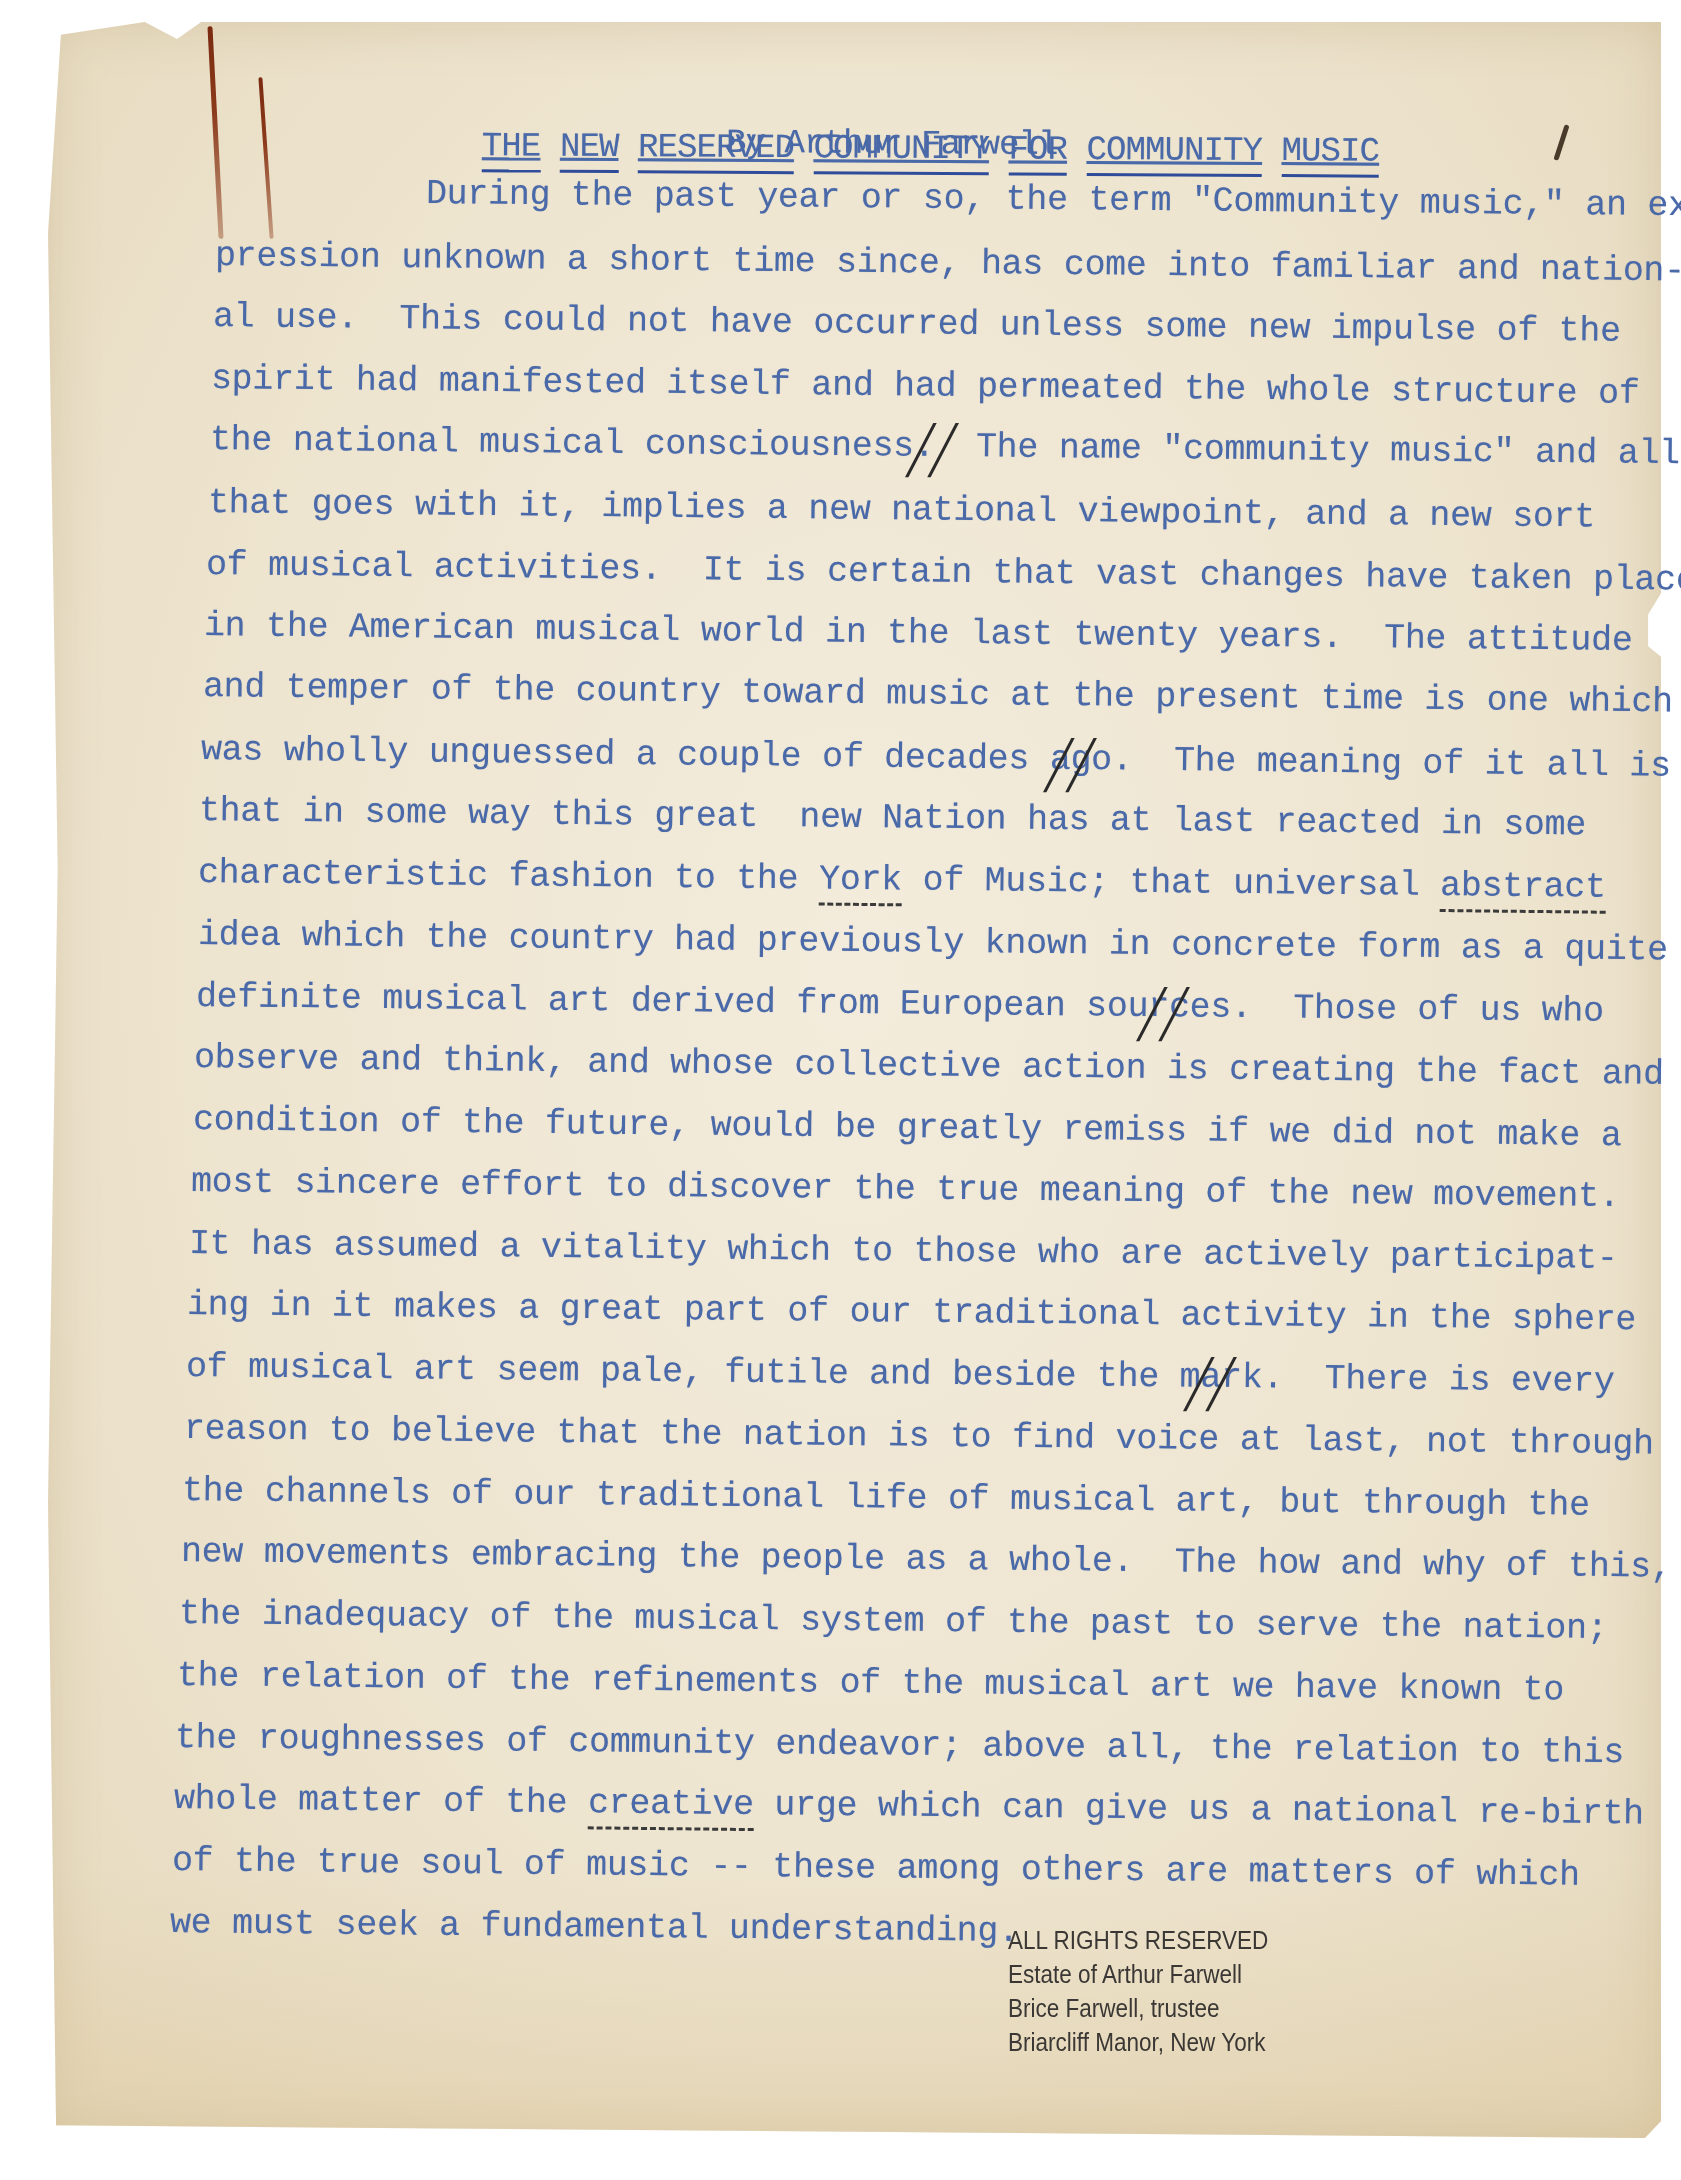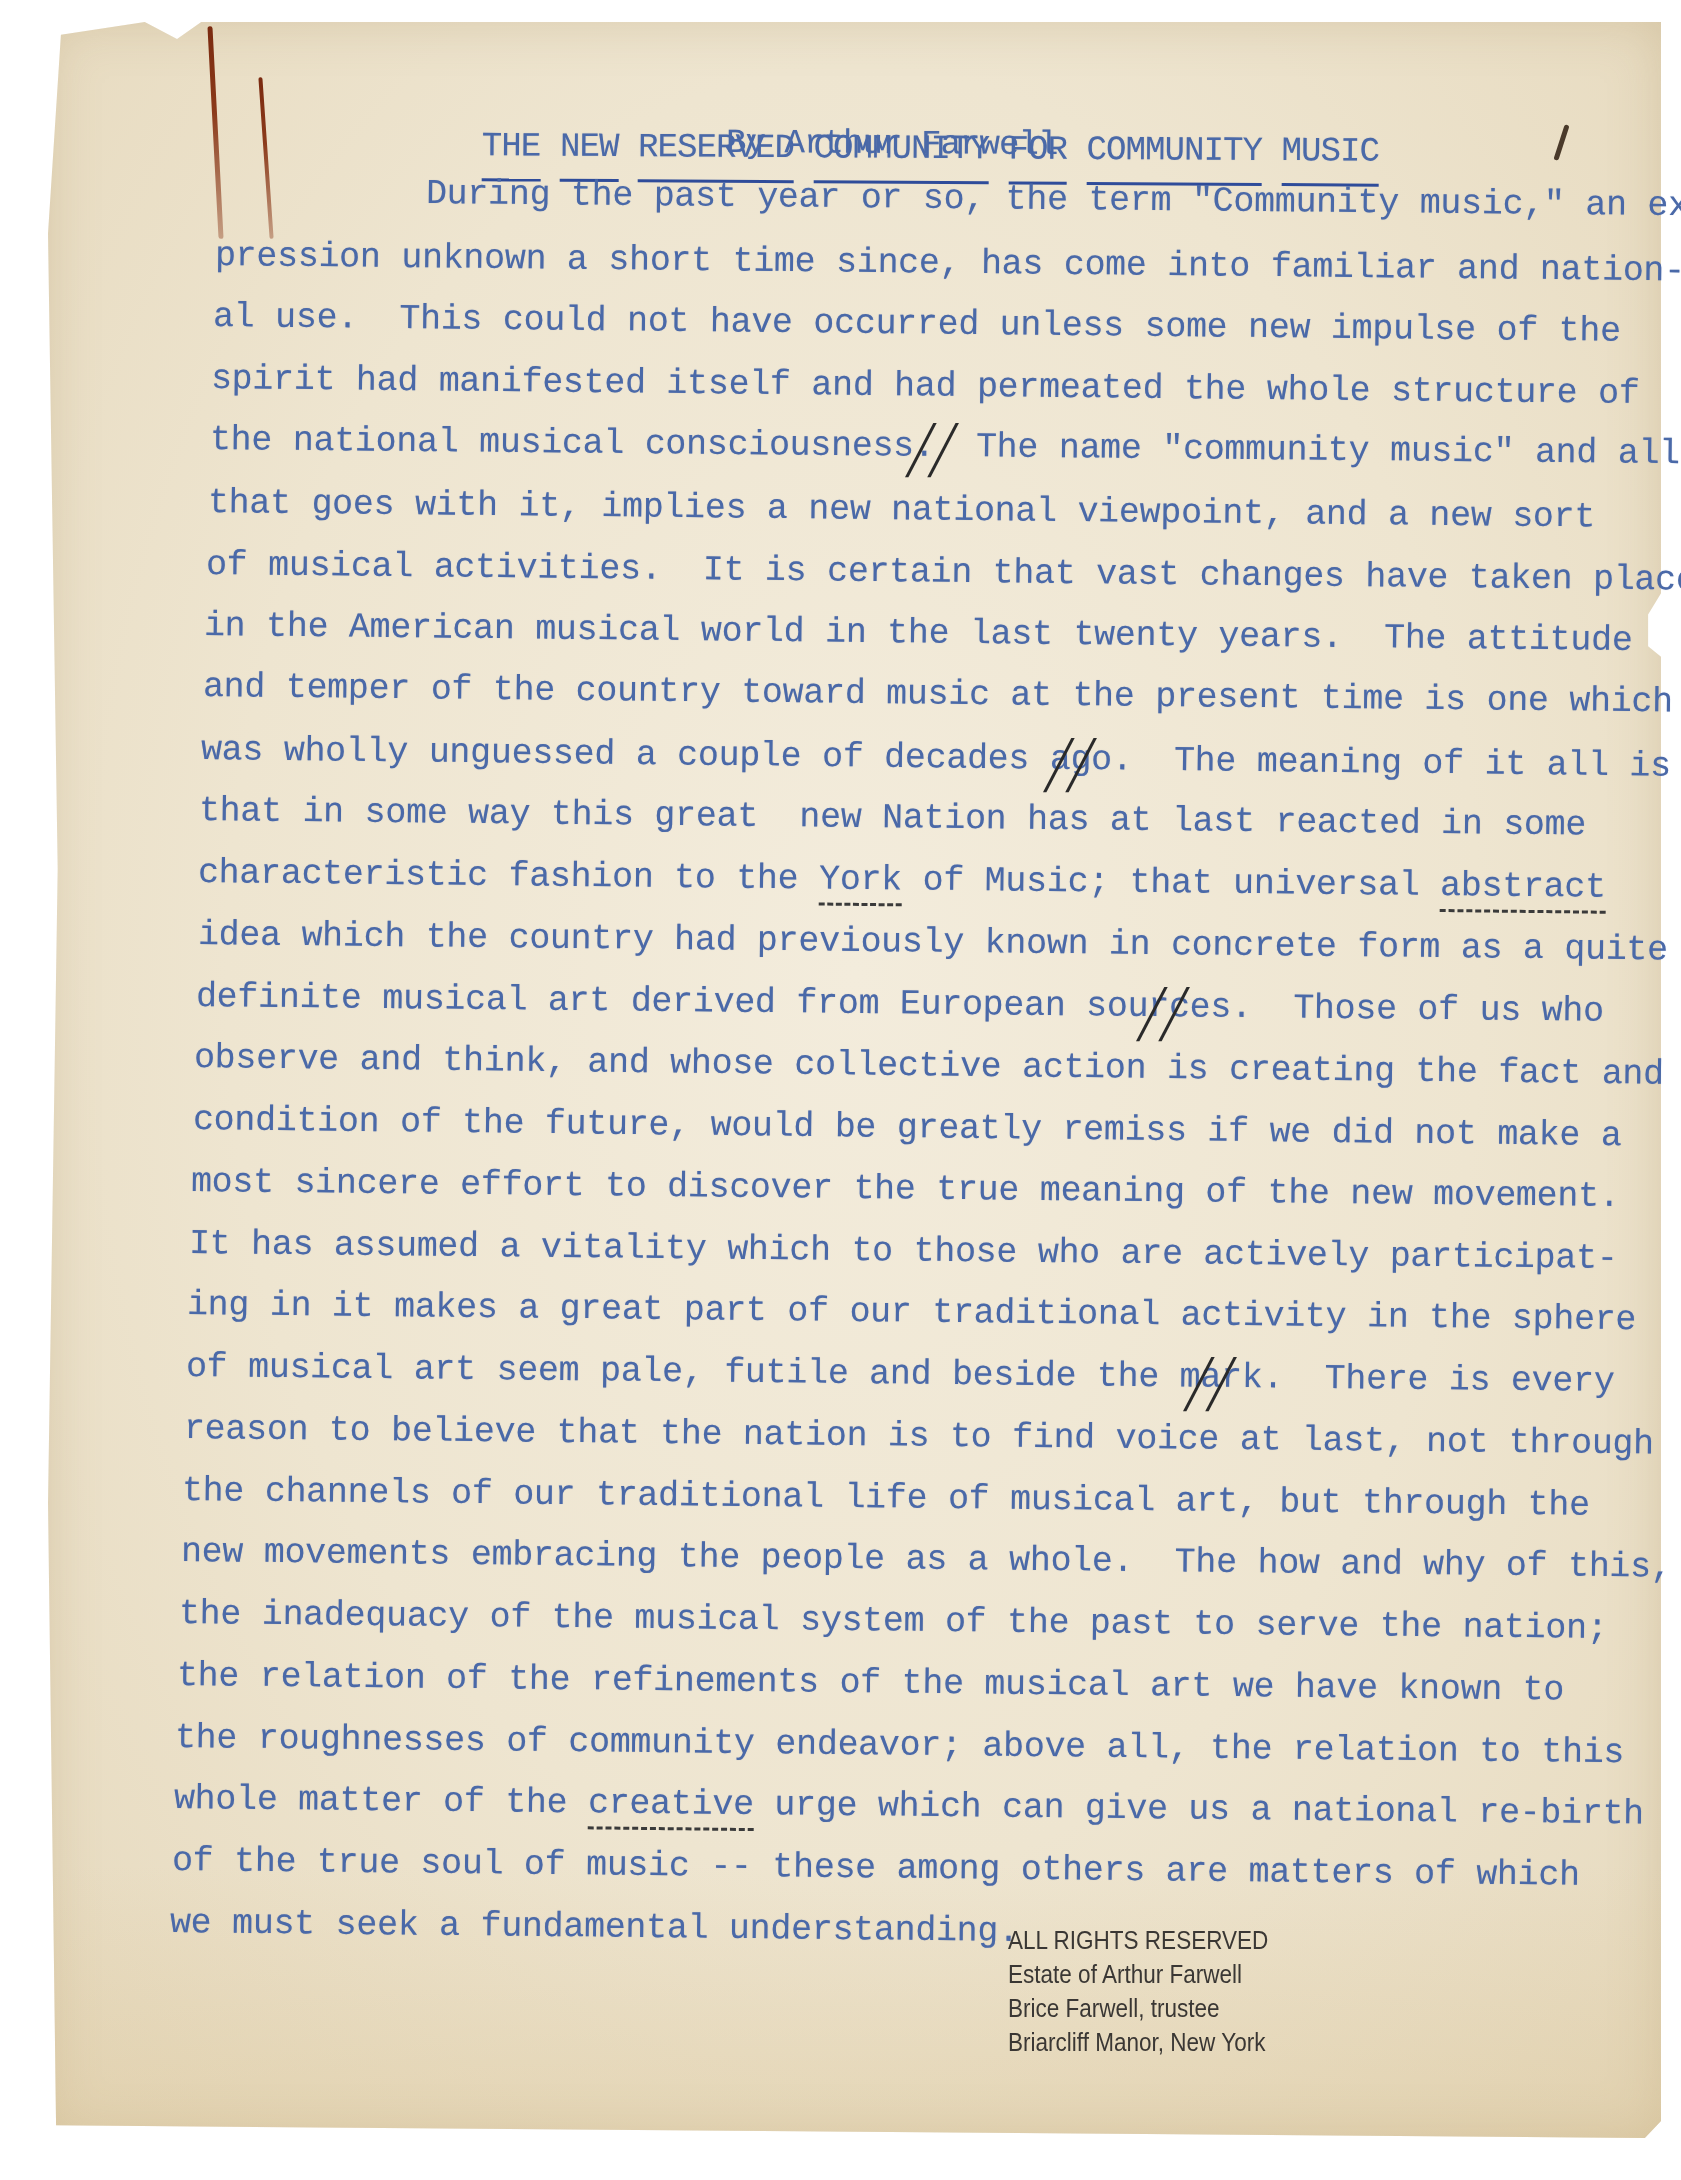--- a/index.html
+++ b/index.html
@@ -36,21 +36,22 @@
     letter-spacing: -0.3px;
     transform-origin: left center;
     text-shadow: 0 0 0.9px rgba(60,90,160,0.35);
   }
   .title {
     font-size: 34px;
     letter-spacing: -0.9px;
   }
   .title .u {
     border-bottom: 3.4px solid #2f4c9a;
-    padding-bottom: 13px;
+    padding-bottom: 4px;
+    text-decoration: underline;
   }
   .dashed-u {
     border-bottom: 3.4px dashed #3a3a3a;
     padding-bottom: 2.6px;
   }
   .pencil {
     position: absolute;
     font-family: "DejaVu Sans", sans-serif;
     color: #2a2a2a;
     font-size: 66px;

